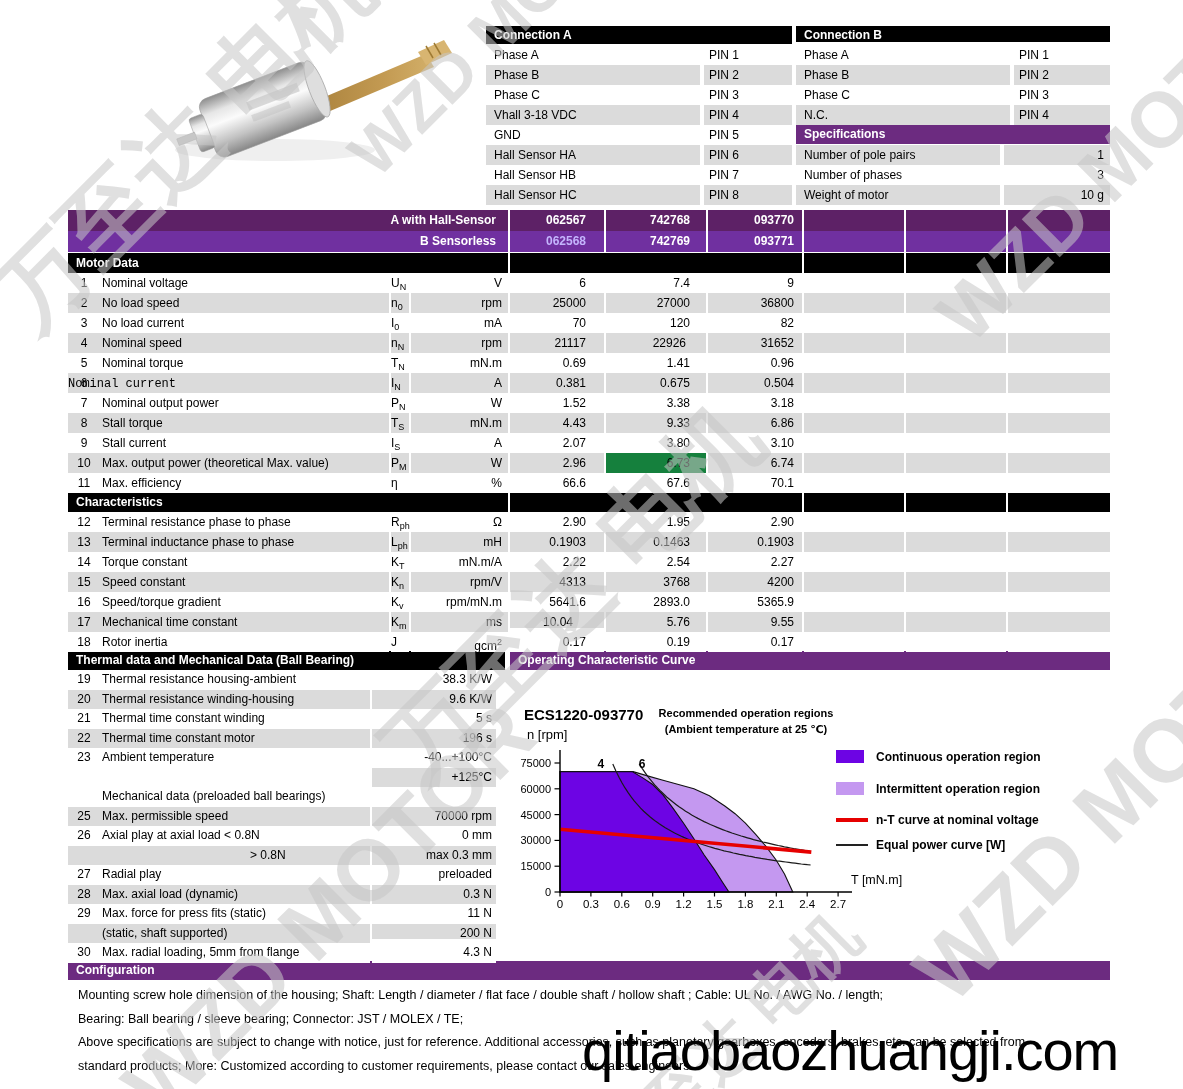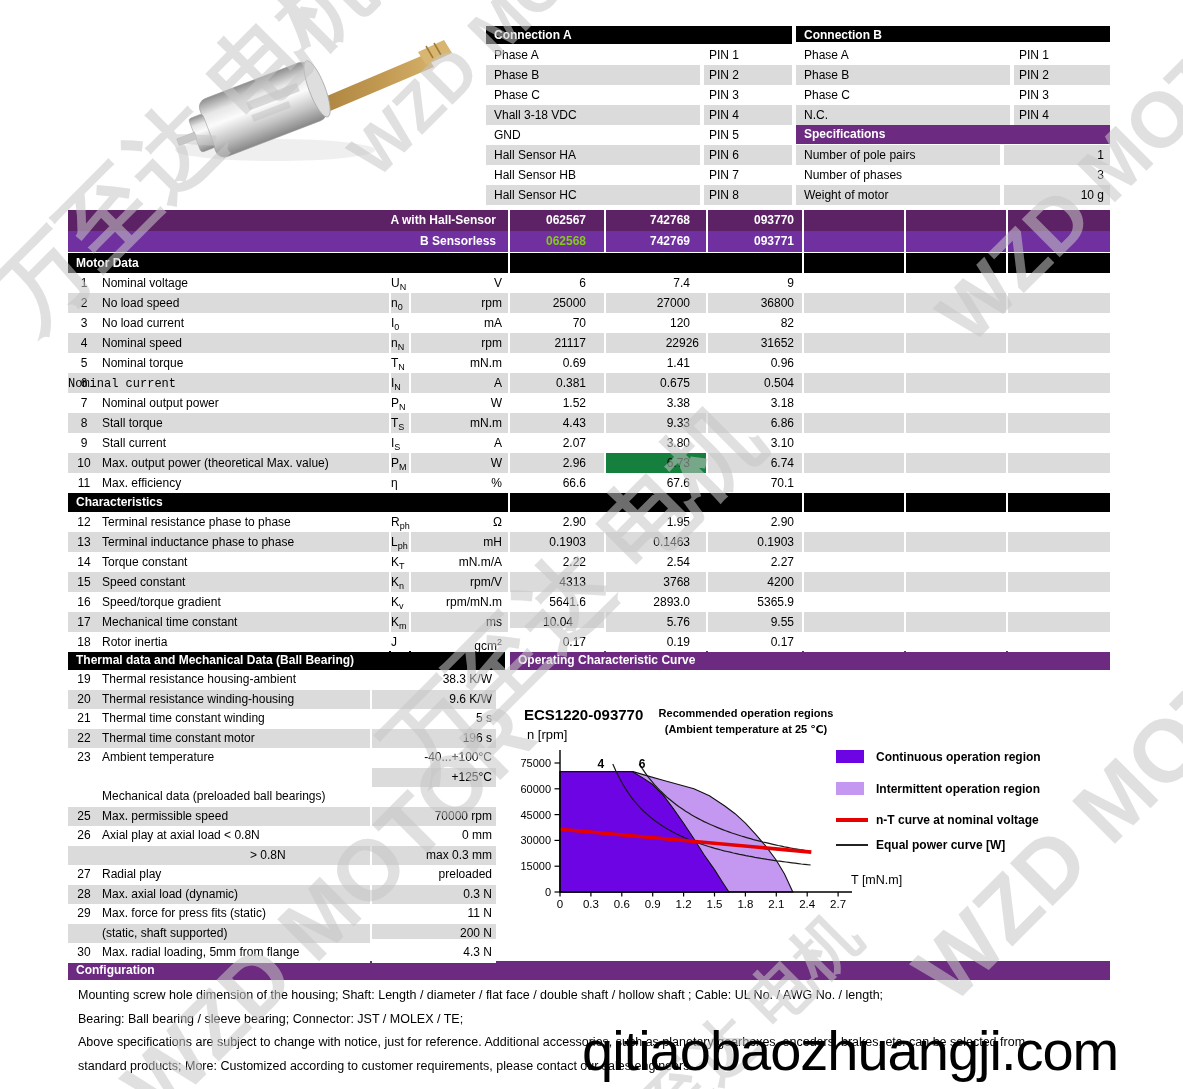--- a/index.html
+++ b/index.html
@@ -178,21 +178,21 @@
     <div class="cell" style="left: 796px; top: 185px; width: 204px; height: 20px; line-height: 20px; padding-left: 8px; background: rgb(219, 219, 219);">Weight of motor</div>
     <div class="cell r" style="left: 1004px; top: 185px; width: 106px; height: 20px; line-height: 20px; padding-right: 6px; background: rgb(219, 219, 219);">10 g</div>
     <div class="cell r" style="left: 68px; top: 210px; width: 440px; height: 21px; line-height: 21px; padding-right: 12px; background: rgb(93, 33, 102); color: rgb(255, 255, 255); font-weight: bold;">A with Hall-Sensor</div>
     <div class="cell r" style="left: 510px; top: 210px; width: 94px; height: 21px; line-height: 21px; padding-right: 18px; background: rgb(93, 33, 102); color: rgb(255, 255, 255); font-weight: bold;">062567</div>
     <div class="cell r" style="left: 606px; top: 210px; width: 100px; height: 21px; line-height: 21px; padding-right: 16px; background: rgb(93, 33, 102); color: rgb(255, 255, 255); font-weight: bold;">742768</div>
     <div class="cell r" style="left: 708px; top: 210px; width: 94px; height: 21px; line-height: 21px; padding-right: 8px; background: rgb(93, 33, 102); color: rgb(255, 255, 255); font-weight: bold;">093770</div>
     <div class="cell" style="left: 804px; top: 210px; width: 100px; height: 21px; background: rgb(93, 33, 102);"></div>
     <div class="cell" style="left: 906px; top: 210px; width: 100px; height: 21px; background: rgb(93, 33, 102);"></div>
     <div class="cell" style="left: 1008px; top: 210px; width: 102px; height: 21px; background: rgb(93, 33, 102);"></div>
     <div class="cell r" style="left: 68px; top: 231px; width: 440px; height: 21px; line-height: 21px; padding-right: 12px; background: rgb(112, 48, 160); color: rgb(255, 255, 255); font-weight: bold;">B Sensorless</div>
-    <div class="cell r" style="left: 510px; top: 231px; width: 94px; height: 21px; line-height: 21px; padding-right: 18px; background: rgb(112, 48, 160); color: #84cc16; font-weight: bold;">062568</div>
+    <div class="cell r" style="left: 510px; top: 231px; width: 94px; height: 21px; line-height: 21px; padding-right: 18px; background: rgb(112, 48, 160); color: #c4b5fd; font-weight: bold;">062568</div>
     <div class="cell r" style="left: 606px; top: 231px; width: 100px; height: 21px; line-height: 21px; padding-right: 16px; background: rgb(112, 48, 160); color: rgb(255, 255, 255); font-weight: bold;">742769</div>
     <div class="cell r" style="left: 708px; top: 231px; width: 94px; height: 21px; line-height: 21px; padding-right: 8px; background: rgb(112, 48, 160); color: rgb(255, 255, 255); font-weight: bold;">093771</div>
     <div class="cell" style="left: 804px; top: 231px; width: 100px; height: 21px; background: rgb(112, 48, 160);"></div>
     <div class="cell" style="left: 906px; top: 231px; width: 100px; height: 21px; background: rgb(112, 48, 160);"></div>
     <div class="cell" style="left: 1008px; top: 231px; width: 102px; height: 21px; background: rgb(112, 48, 160);"></div>
     <div class="cell" style="left: 68px; top: 253px; width: 440px; height: 20px; line-height: 20px; padding-left: 8px; background: rgb(0, 0, 0); color: rgb(255, 255, 255); font-weight: bold;">Motor Data</div>
     <div class="cell" style="left: 510px; top: 253px; width: 292px; height: 20px; background: rgb(0, 0, 0);"></div>
     <div class="cell" style="left: 804px; top: 253px; width: 100px; height: 20px; background: rgb(0, 0, 0);"></div>
     <div class="cell" style="left: 906px; top: 253px; width: 100px; height: 20px; background: rgb(0, 0, 0);"></div>
     <div class="cell" style="left: 1008px; top: 253px; width: 102px; height: 20px; background: rgb(0, 0, 0);"></div>
@@ -220,21 +220,21 @@
     <div class="cell r" style="left: 510px; top: 313px; width: 94px; height: 20px; line-height: 20px; padding-right: 18px; background: rgb(255, 255, 255);">70</div>
     <div class="cell r" style="left: 606px; top: 313px; width: 100px; height: 20px; line-height: 20px; padding-right: 16px; background: rgb(255, 255, 255);">120</div>
     <div class="cell r" style="left: 708px; top: 313px; width: 94px; height: 20px; line-height: 20px; padding-right: 8px; background: rgb(255, 255, 255);">82</div>
     <div class="cell" style="left: 804px; top: 313px; width: 100px; height: 20px; background: rgb(255, 255, 255);"></div>
     <div class="cell" style="left: 906px; top: 313px; width: 100px; height: 20px; background: rgb(255, 255, 255);"></div>
     <div class="cell" style="left: 1008px; top: 313px; width: 102px; height: 20px; background: rgb(255, 255, 255);"></div>
     <div class="cell" style="left: 68px; top: 333px; width: 321px; height: 20px; line-height: 20px; background: rgb(219, 219, 219);"><span style="position: absolute; left: 0px; width: 32px; text-align: center;">4</span><span style="margin-left: 34px;">Nominal speed</span></div>
     <div class="cell" style="left: 391px; top: 333px; width: 18px; height: 20px; line-height: 20px; background: rgb(219, 219, 219);">n<sub>N</sub></div>
     <div class="cell r" style="left: 411px; top: 333px; width: 97px; height: 20px; line-height: 20px; padding-right: 6px; background: rgb(219, 219, 219);">rpm</div>
     <div class="cell r" style="left: 510px; top: 333px; width: 94px; height: 20px; line-height: 20px; padding-right: 18px; background: rgb(219, 219, 219);">21117</div>
-    <div class="cell r" style="left: 606px; top: 333px; width: 100px; height: 20px; line-height: 20px; padding-right: 7px; background: rgb(219, 219, 219);">22926</div>
+    <div class="cell r" style="left: 606px; top: 333px; width: 100px; height: 20px; line-height: 20px; padding-right: 20px; background: rgb(219, 219, 219);">22926</div>
     <div class="cell r" style="left: 708px; top: 333px; width: 94px; height: 20px; line-height: 20px; padding-right: 8px; background: rgb(219, 219, 219);">31652</div>
     <div class="cell" style="left: 804px; top: 333px; width: 100px; height: 20px; background: rgb(219, 219, 219);"></div>
     <div class="cell" style="left: 906px; top: 333px; width: 100px; height: 20px; background: rgb(219, 219, 219);"></div>
     <div class="cell" style="left: 1008px; top: 333px; width: 102px; height: 20px; background: rgb(219, 219, 219);"></div>
     <div class="cell" style="left: 68px; top: 353px; width: 321px; height: 20px; line-height: 20px; background: rgb(255, 255, 255);"><span style="position: absolute; left: 0px; width: 32px; text-align: center;">5</span><span style="margin-left: 34px;">Nominal torque</span></div>
     <div class="cell" style="left: 391px; top: 353px; width: 18px; height: 20px; line-height: 20px; background: rgb(255, 255, 255);">T<sub>N</sub></div>
     <div class="cell r" style="left: 411px; top: 353px; width: 97px; height: 20px; line-height: 20px; padding-right: 6px; background: rgb(255, 255, 255);">mN.m</div>
     <div class="cell r" style="left: 510px; top: 353px; width: 94px; height: 20px; line-height: 20px; padding-right: 18px; background: rgb(255, 255, 255);">0.69</div>
     <div class="cell r" style="left: 606px; top: 353px; width: 100px; height: 20px; line-height: 20px; padding-right: 16px; background: rgb(255, 255, 255);">1.41</div>
     <div class="cell r" style="left: 708px; top: 353px; width: 94px; height: 20px; line-height: 20px; padding-right: 8px; background: rgb(255, 255, 255);">0.96</div>

